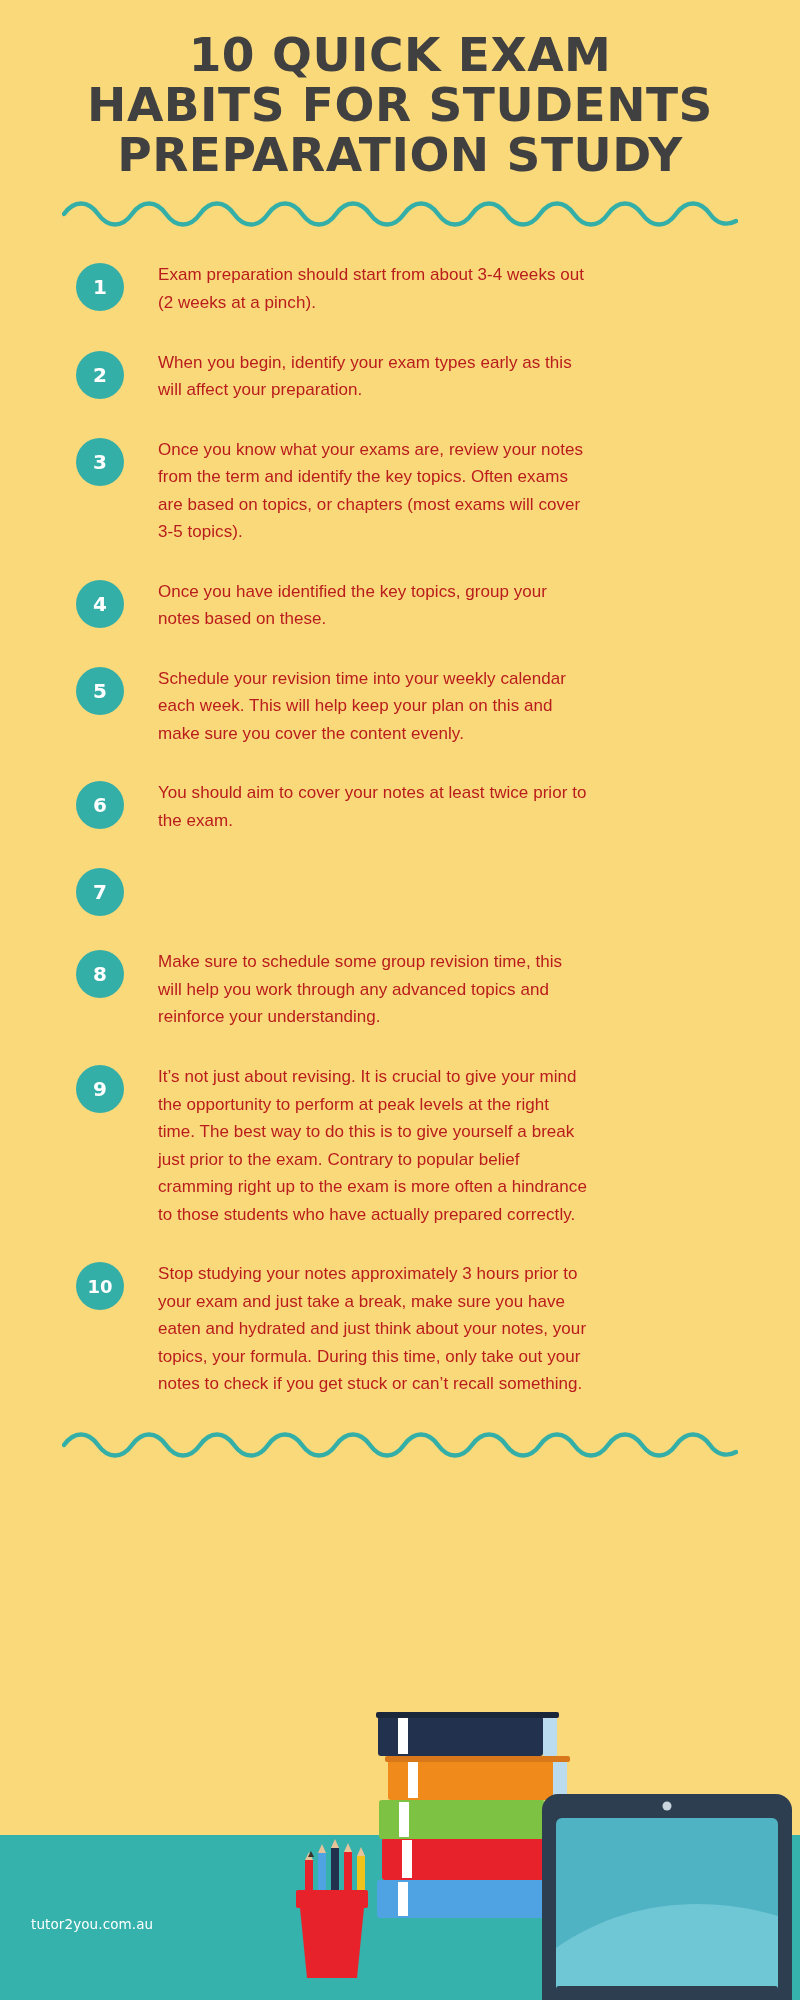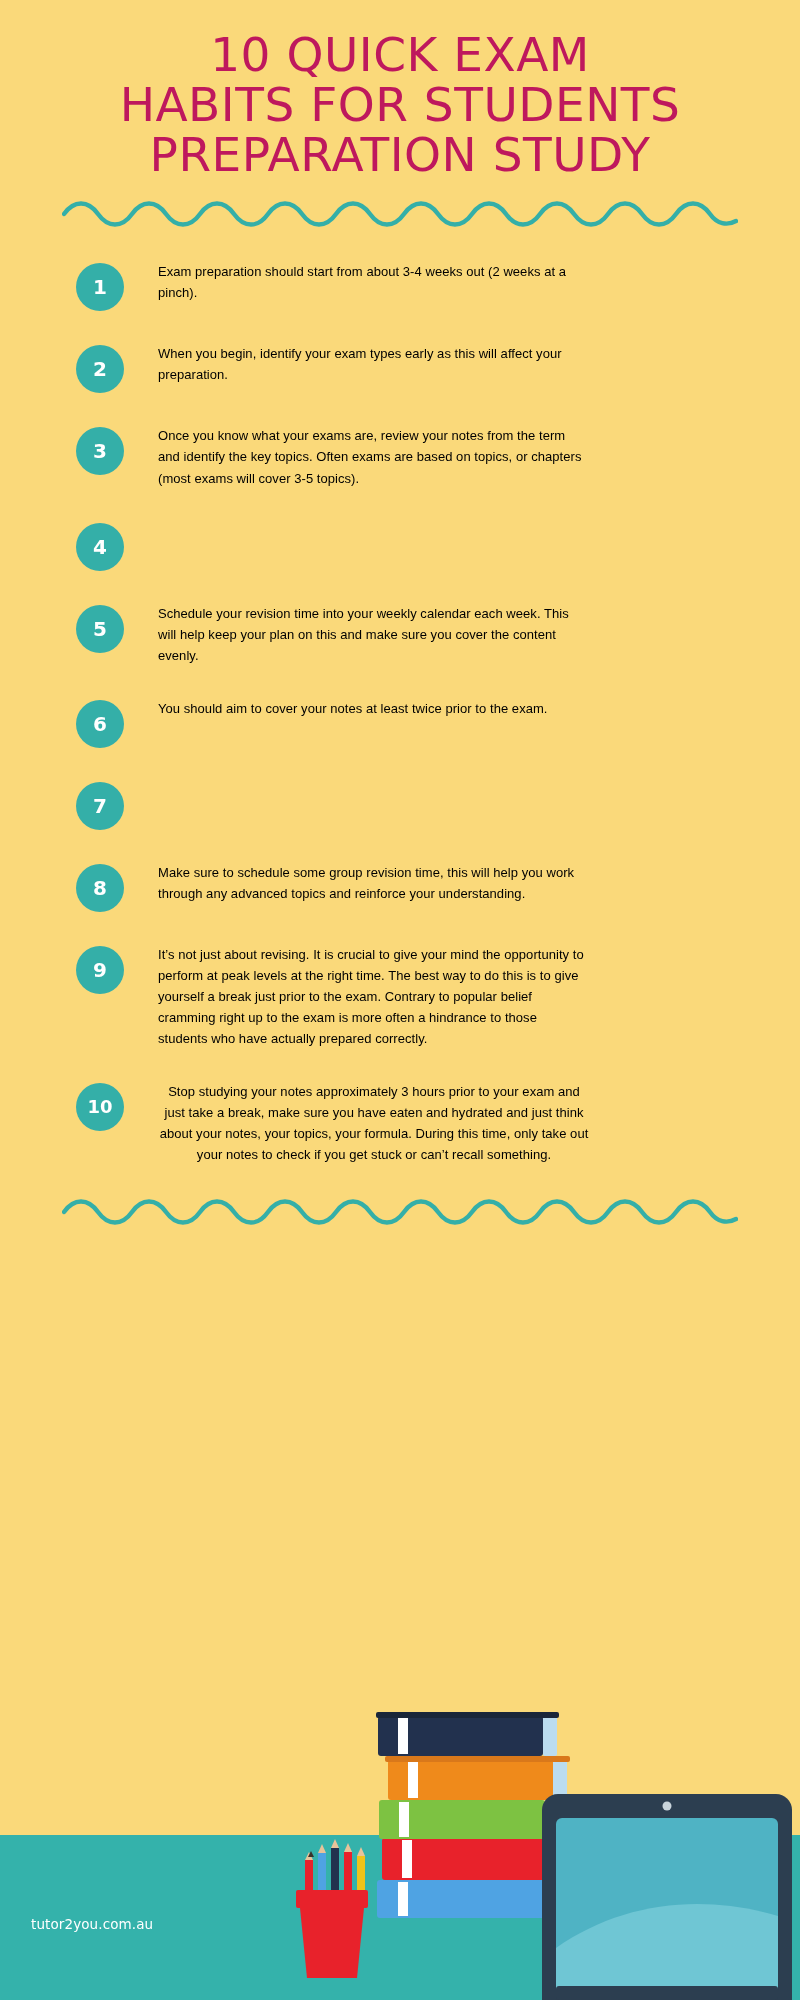--- a/index.html
+++ b/index.html
@@ -18,66 +18,66 @@
     overflow: hidden;
   }
 
   
   .header {
     padding: 30px 50px 0 50px;
     text-align: center;
   }
   .title {
     font-family: "DejaVu Sans", sans-serif;
-    font-weight: 400;
+    font-weight: 700;
     font-size: 47px;
     line-height: 1.06;
     letter-spacing: 0.5px;
-    color: #be185d;
+    color: #404040;
     text-transform: uppercase;
   }
 
   
   .wave-wrap { width:100%; display:block; }
   .wave-top { margin-top: 22px; padding: 0 62px; }
   .wave-bottom { margin-top: 34px; padding: 0 62px; }
 
   
   .tips {
     margin-top: 30px;
     padding: 0 46px 0 76px;
   }
   .tip {
     display: flex;
     align-items: flex-start;
     margin-bottom: 32px;
   }
-  .tip:last-child { margin-bottom: 0; text-align: center; }
+  .tip:last-child { margin-bottom: 0; }
   .badge {
     flex: 0 0 48px;
     width: 48px;
     height: 48px;
     border-radius: 50%;
     background: #34AFA8;
     color: #FFFFFF;
     font-family: "DejaVu Sans", sans-serif;
     font-weight: 700;
     font-size: 20px;
     display: flex;
     align-items: center;
     justify-content: center;
     margin-top: 2px;
   }
   .badge.wide { font-size: 18px; }
   .tip-text {
     margin-left: 34px;
     font-family: "Liberation Sans", sans-serif;
-    font-size: 13px;
+    font-size: 17px;
     line-height: 1.62;
-    color: #000000;
+    color: #b91c1c;
     max-width: 432px;
     letter-spacing: 0.05px;
   }
 
   
   .bottom {
     position: absolute;
     left: 0;
     bottom: 0;
     width: 800px;
@@ -140,20 +140,21 @@
       <div class="tip-text">When you begin, identify your exam types early as this will affect your preparation.</div>
     </div>
 
     <div class="tip">
       <div class="badge">3</div>
       <div class="tip-text">Once you know what your exams are, review your notes from the term and identify the key topics. Often exams are based on topics, or chapters (most exams will cover 3-5 topics).</div>
     </div>
 
     <div class="tip">
       <div class="badge">4</div>
+      <div class="tip-text">Once you have identified the key topics, group your notes based on these.</div>
     </div>
 
     <div class="tip">
       <div class="badge">5</div>
       <div class="tip-text">Schedule your revision time into your weekly calendar each week. This will help keep your plan on this and make sure you cover the content evenly.</div>
     </div>
 
     <div class="tip">
       <div class="badge">6</div>
       <div class="tip-text">You should aim to cover your notes at least twice prior to the exam.</div>

